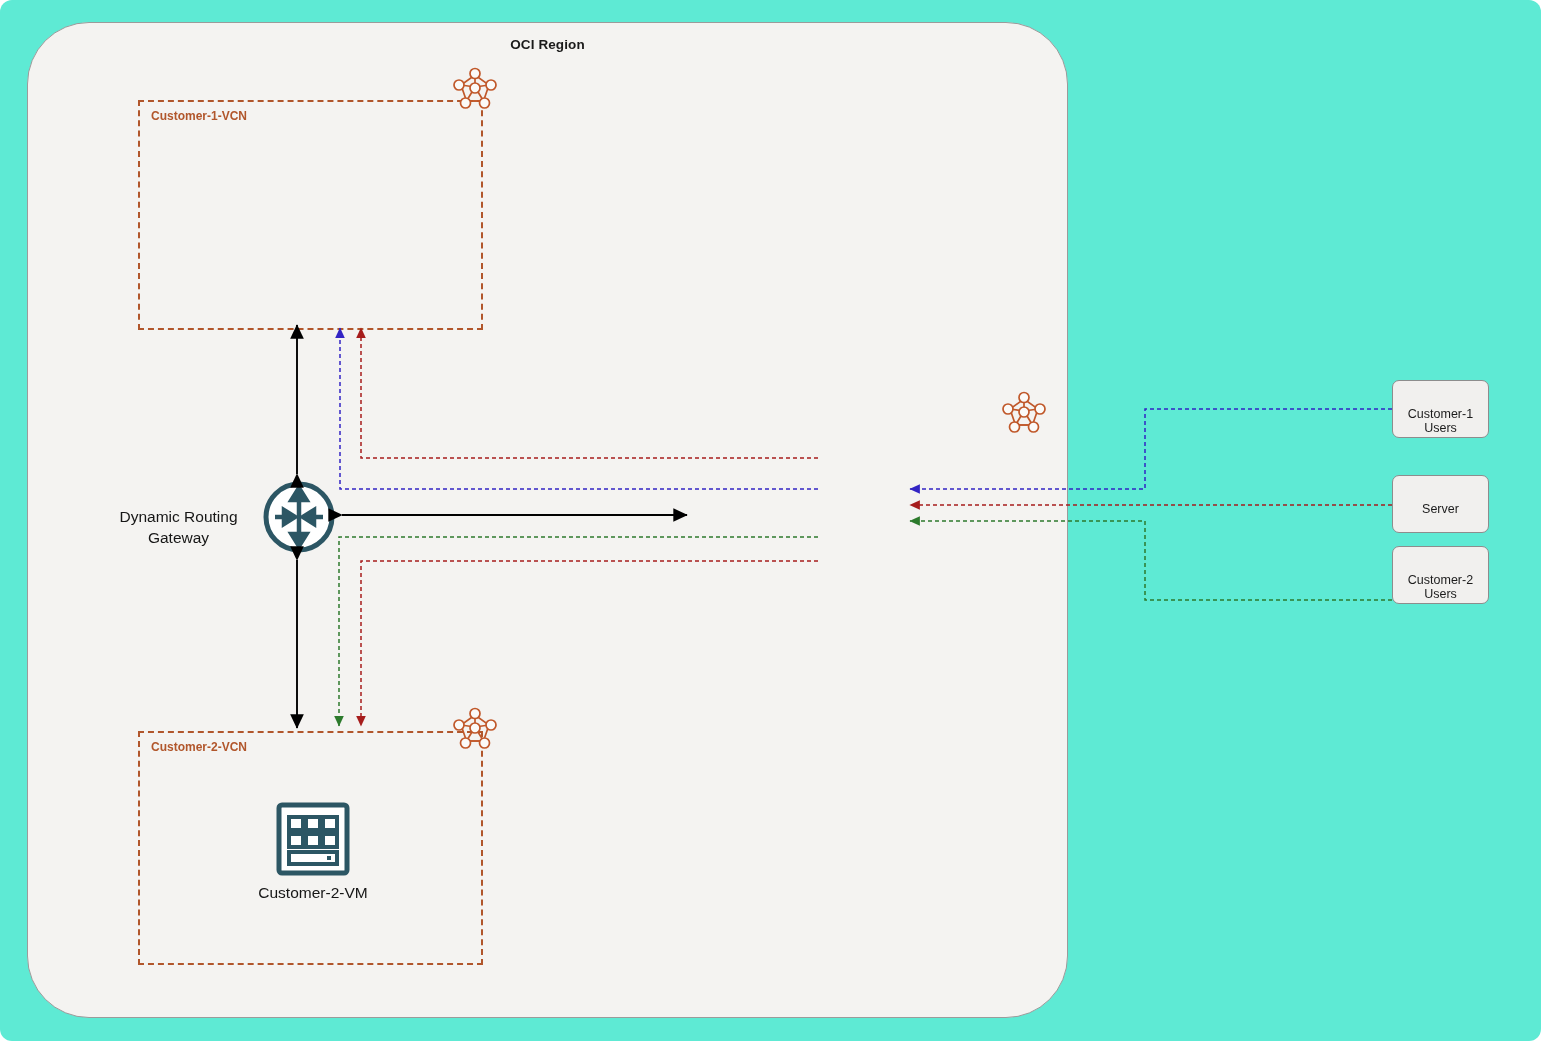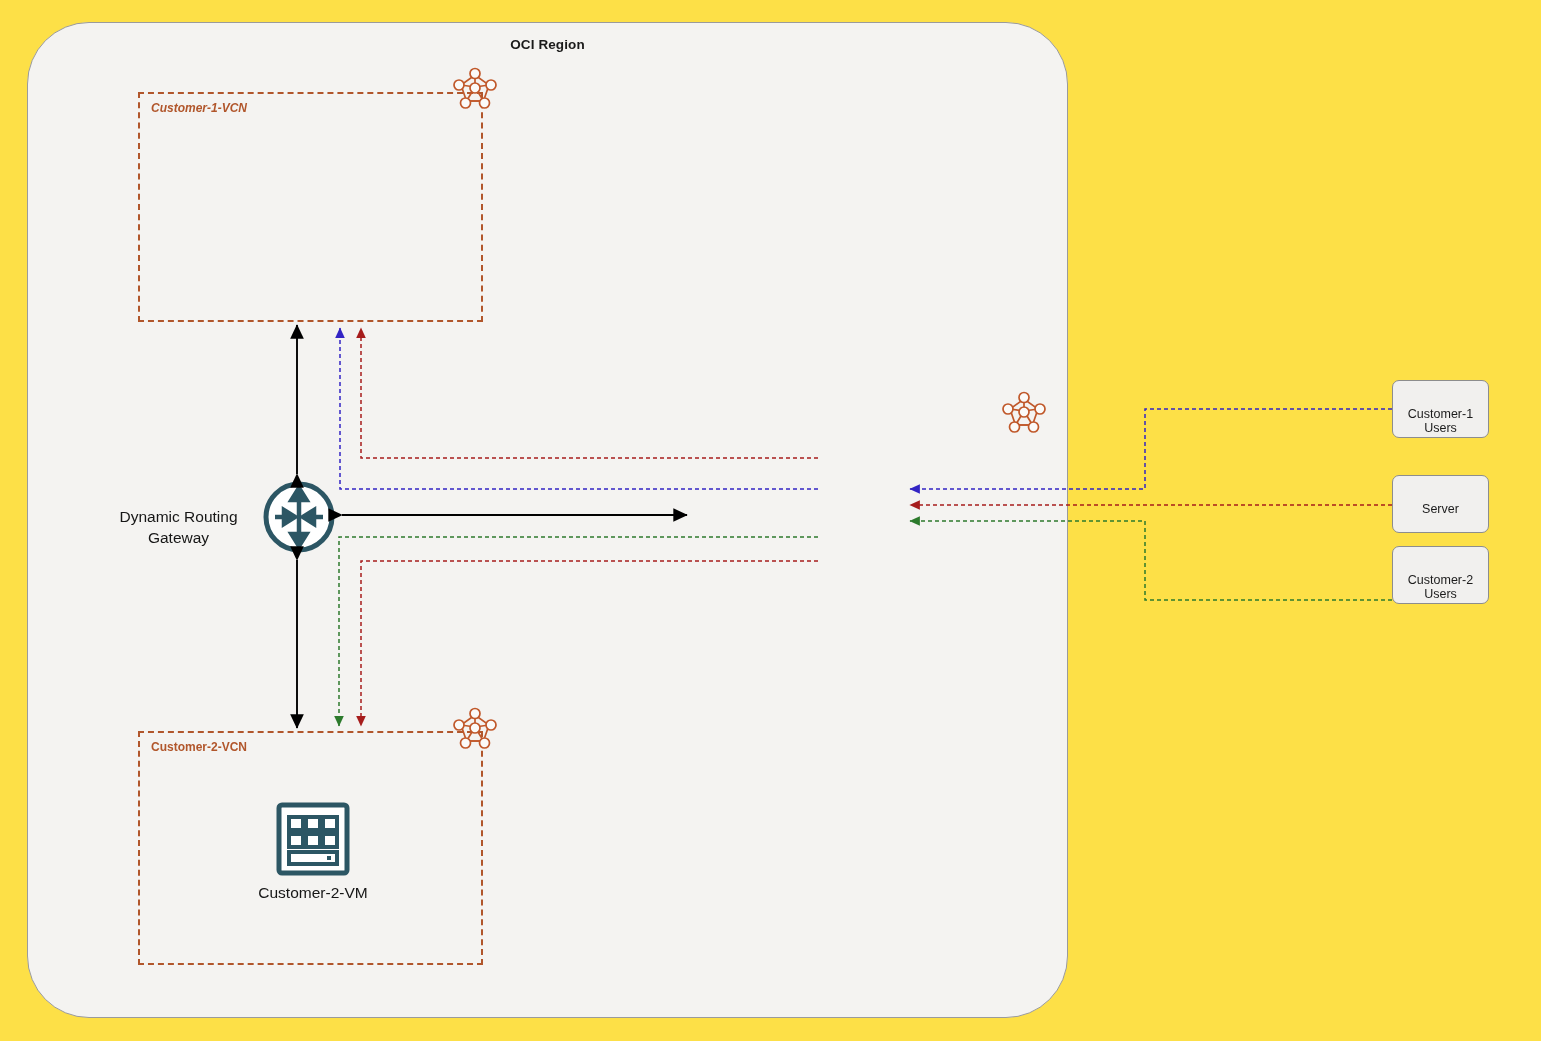--- a/index.html
+++ b/index.html
@@ -7,22 +7,23 @@
     padding: 0;
     background: #ffffff;
   }
   body {
     font-family: "Liberation Sans", sans-serif;
   }
   #canvas {
     position: relative;
     width: 1541px;
     height: 1041px;
-    background: #fde047;
+    background: #5eead4;
     overflow: hidden;
+    border-radius: 12px;
   }
 
   
   .oci-region {
     position: absolute;
     left: 27px;
     top: 22px;
     width: 1041px;
     height: 996px;
     background: #f4f3f1;
@@ -52,21 +53,21 @@
   .vcn-label {
     position: absolute;
     left: 11px;
     top: 7px;
     font-size: 12px;
     font-weight: bold;
     color: #b1562b;
     white-space: nowrap;
   }
 
-  #vcn-customer1 { left: 138px; top: 92px;  width: 345px; height: 230px; font-style: italic; }
+  #vcn-customer1 { left: 138px; top: 100px;  width: 345px; height: 230px; }
   #vcn-customer2 { left: 138px; top: 731px; width: 345px; height: 234px; }
   #vcn-openvpn   { left: 687px; top: 415px; width: 343px; height: 240px; }
 
   
   .vcn-icon {
     position: absolute;
     width: 46px;
     height: 44px;
   }
   #vcn-icon-1 { left: 452px; top: 66px; }

